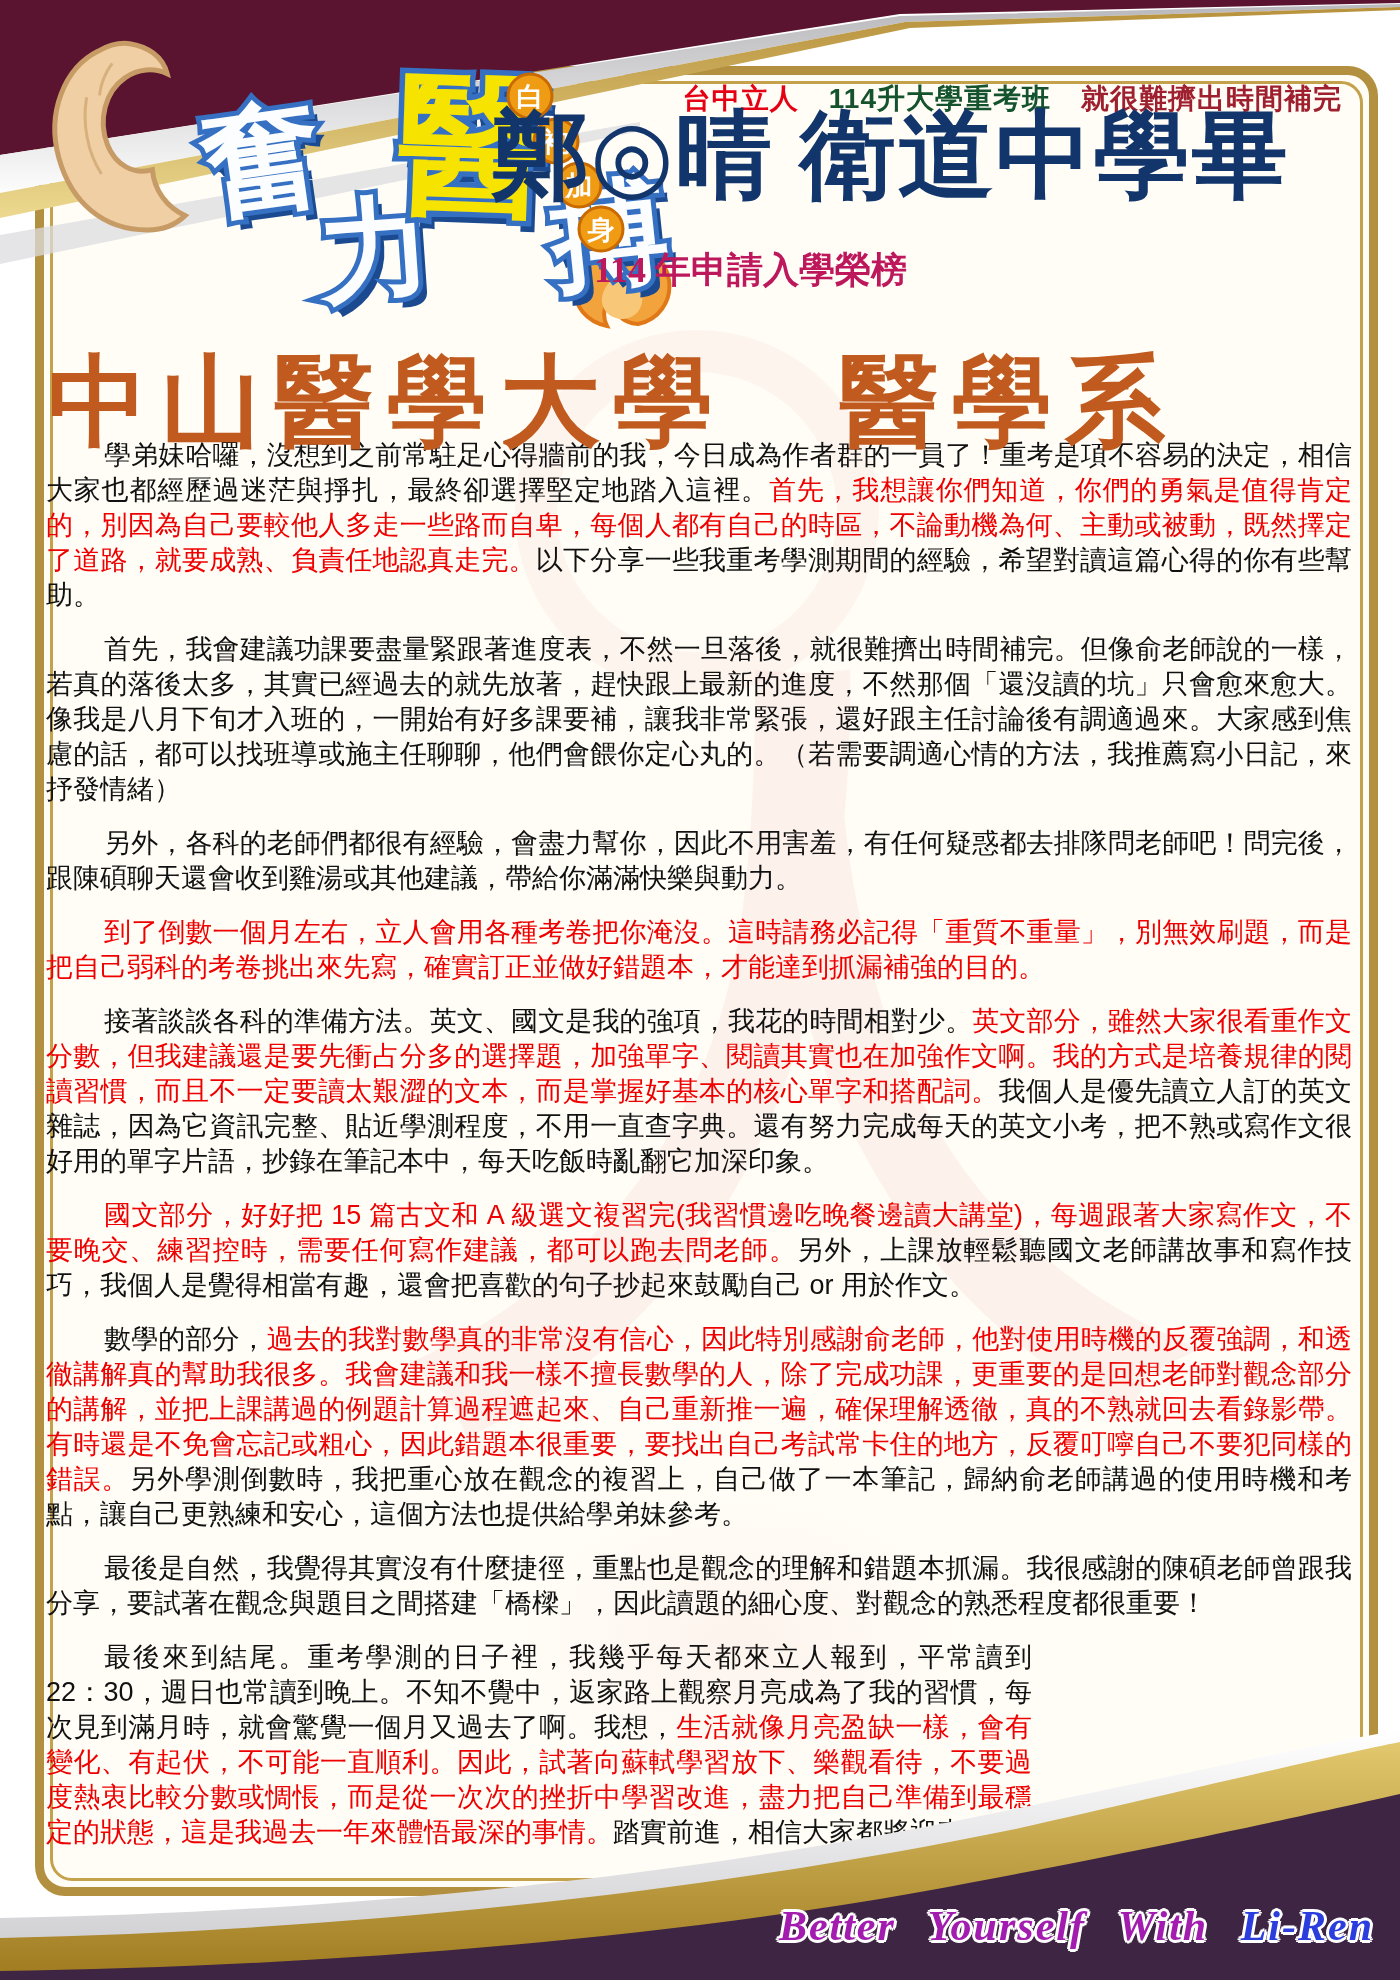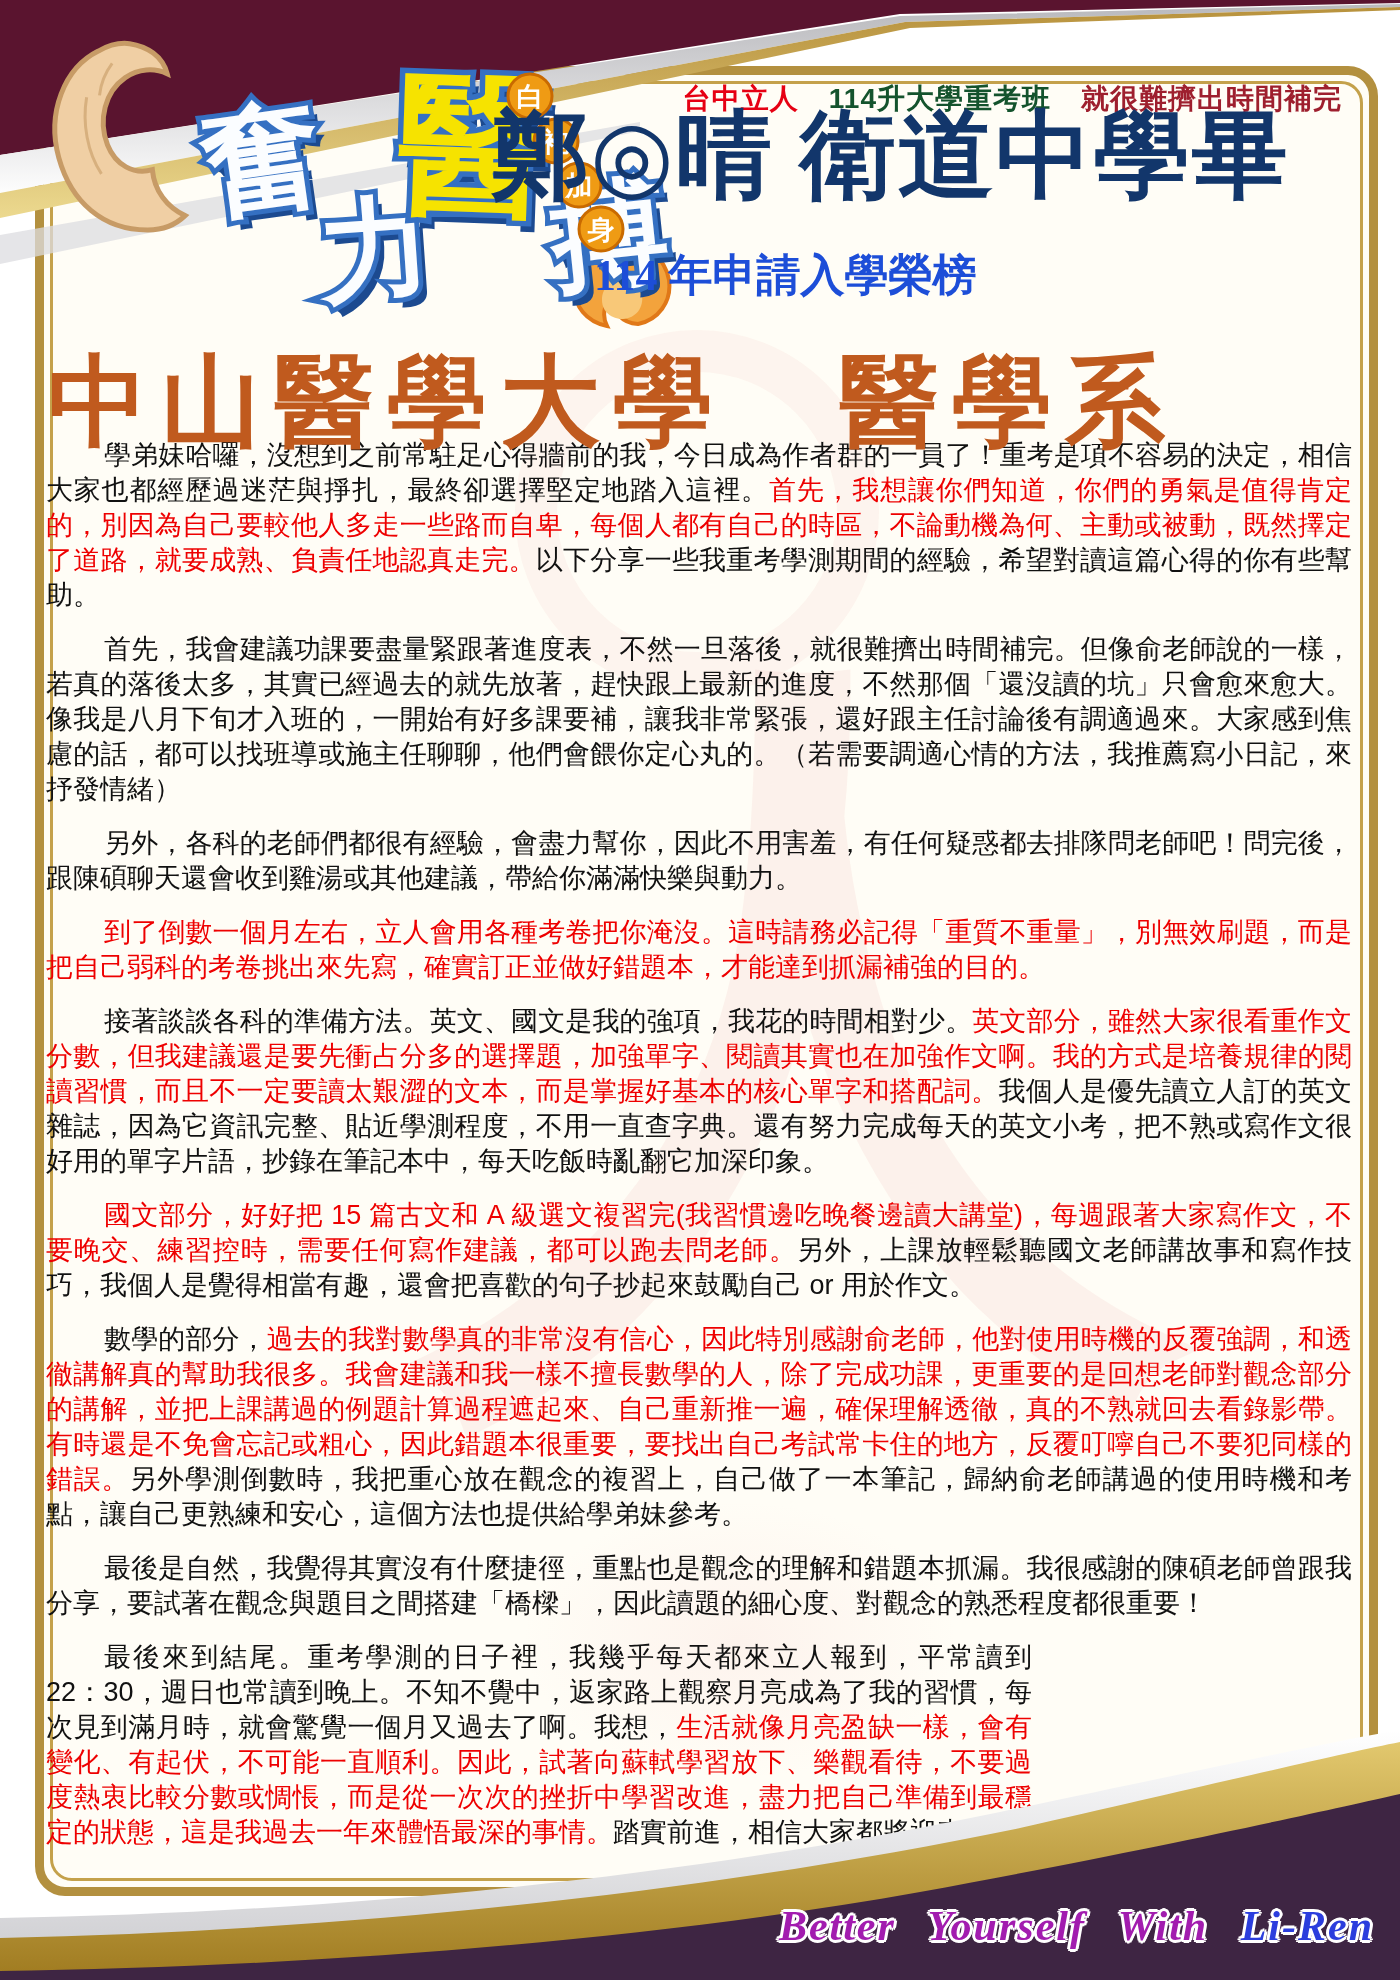--- a/index.html
+++ b/index.html
@@ -25,22 +25,22 @@
   .logo{position:absolute;left:0;top:0;width:720px;height:330px;}
   .logo text{font-family:"Liberation Sans","DejaVu Sans",sans-serif;font-weight:900;}
   
   .mini-header{position:absolute;top:80px;right:58px;display:flex;gap:30px;
     font-size:28px;font-weight:bold;letter-spacing:1px;white-space:nowrap;}
   .mini-school{color:#e60013;}
   .mini-program{color:#14532d;}
   .mini-subtitle{color:#9e1f2e;}
   .student-name{position:absolute;left:492px;top:92px;font-size:96px;font-weight:900;
     color:#12366b;font-family:"Liberation Serif","DejaVu Serif",serif;white-space:nowrap;letter-spacing:2px;}
-  .honor-line{position:absolute;left:594px;top:246px;font-size:44px;font-weight:900;
-    color:#1d4ed8;font-family:"Liberation Serif","DejaVu Serif",serif;white-space:nowrap;}
+  .honor-line{position:absolute;left:594px;top:246px;font-size:36px;font-weight:900;
+    color:#be185d;font-family:"Liberation Serif","DejaVu Serif",serif;white-space:nowrap;}
   .big-title{position:absolute;left:48px;top:336px;width:1304px;text-align:left;
     font-size:100px;font-weight:900;color:#c05a1e;letter-spacing:13px;white-space:nowrap;
     font-family:"Liberation Serif","DejaVu Serif",serif;}
   
   .body-text{position:absolute;left:46px;top:438px;width:1306px;
     font-size:27px;line-height:35px;color:#111;text-align:justify;}
   .body-text p{margin:0 0 19px 0;text-indent:2.15em;}
   .seg-black{color:#111;}
   .seg-red{color:#ee0000;}
   .corner-spacer{display:block;float:right;width:320px;height:100px;margin-top:72px;}

